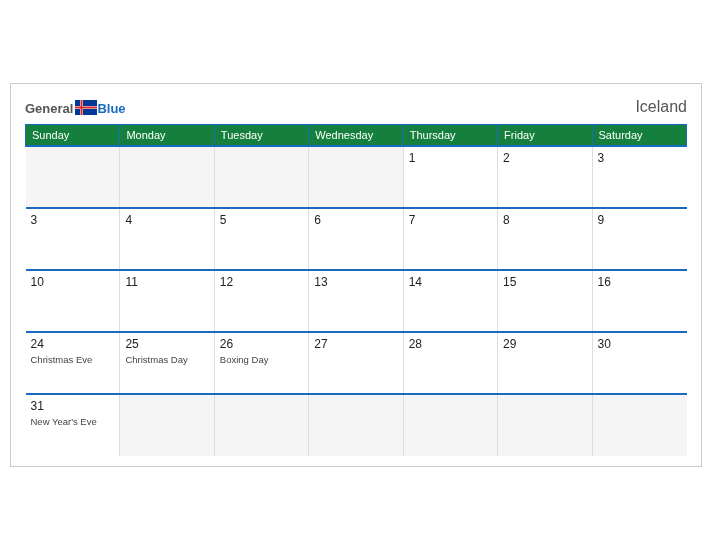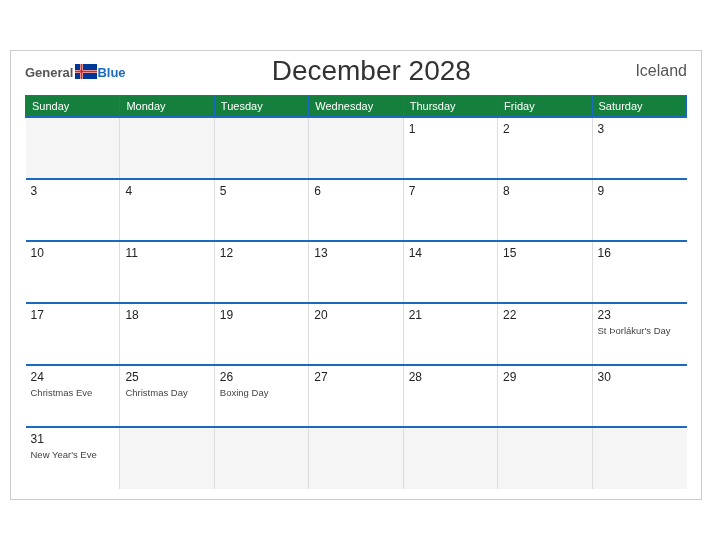--- a/index.html
+++ b/index.html
@@ -9,21 +9,21 @@
       width: 712px;
       height: 550px;
       display: flex;
       align-items: center;
       justify-content: center;
     }
     .calendar-container {
       width: 692px;
       background: #fff;
       border: 1px solid #ccc;
-      padding: 4px 14px 10px 14px;
+      padding: 14px 14px 10px 14px;
     }
     .header {
       display: flex;
       align-items: center;
       justify-content: space-between;
       margin-bottom: 8px;
     }
     .logo {
       display: flex;
       align-items: flex-end;
@@ -117,21 +117,20 @@
         <svg viewBox="0 0 22 15" xmlns="http://www.w3.org/2000/svg">
           <rect width="22" height="15" fill="#003897"></rect>
           <rect x="5" y="0" width="3" height="15" fill="#fff"></rect>
           <rect x="0" y="6" width="22" height="3" fill="#fff"></rect>
           <rect x="5.5" y="0" width="2" height="15" fill="#D72828"></rect>
           <rect x="0" y="6.5" width="22" height="2" fill="#D72828"></rect>
         </svg>
       </span>
       <span class="logo-blue">Blue</span>
     </div>
-    <div class="title">December 2028</div>
     <div class="country">Iceland</div>
   </div>
 
   <table class="calendar-table">
     <thead>
       <tr>
         <th>Sunday</th>
         <th>Monday</th>
         <th>Tuesday</th>
         <th>Wednesday</th>
@@ -196,41 +195,20 @@
             <span class="day-num">14</span>
           </td>
           <td>
             <span class="day-num">15</span>
           </td>
           <td>
             <span class="day-num">16</span>
           </td>
         </tr>
         <tr>
-          <td>
-            <span class="day-num">17</span>
-          </td>
-          <td>
-            <span class="day-num">18</span>
-          </td>
-          <td>
-            <span class="day-num">19</span>
-          </td>
-          <td>
-            <span class="day-num">20</span>
-          </td>
-          <td>
-            <span class="day-num">21</span>
-          </td>
-          <td>
-            <span class="day-num">22</span>
-          </td>
-          <td><span class="day-num">23</span><span class="holiday">St Þorlákur's Day</span></td>
-        </tr>
-        <tr>
           <td><span class="day-num">24</span><span class="holiday">Christmas Eve</span></td>
           <td><span class="day-num">25</span><span class="holiday">Christmas Day</span></td>
           <td><span class="day-num">26</span><span class="holiday">Boxing Day</span></td>
           <td>
             <span class="day-num">27</span>
           </td>
           <td>
             <span class="day-num">28</span>
           </td>
           <td>

